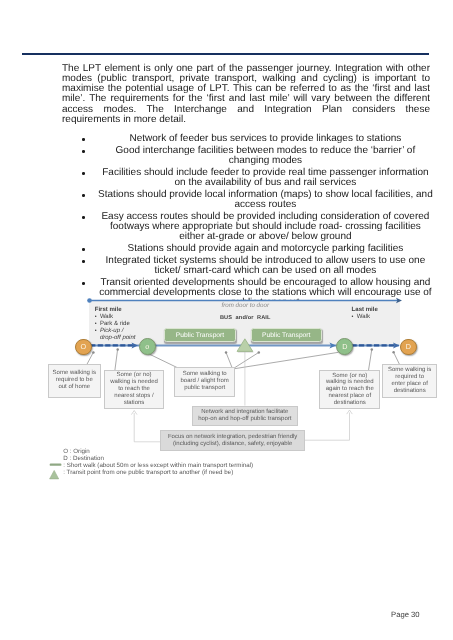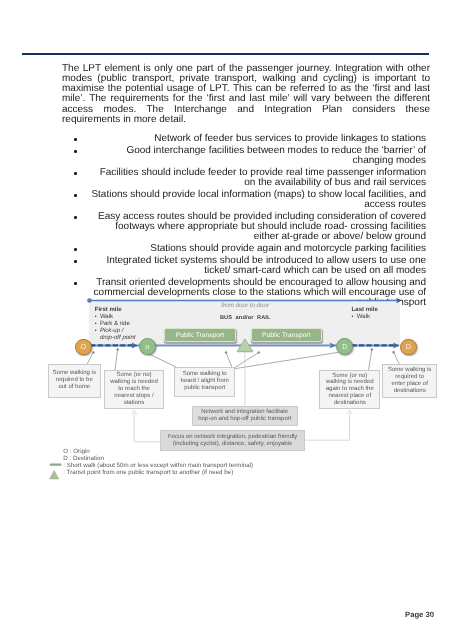--- a/index.html
+++ b/index.html
@@ -2,24 +2,24 @@
 <html><head>
 <meta charset="utf-8">
 <style>
   html,body{margin:0;padding:0;}
   body{width:453px;height:640px;background:#fff;font-family:"Liberation Sans",sans-serif;overflow:hidden;
        -webkit-font-smoothing:antialiased;text-rendering:geometricPrecision;}
   .page{position:relative;width:453px;height:640px;}
   .hrule{position:absolute;left:21.6px;top:53.1px;width:407.4px;height:2.3px;background:#16305f;}
   .body-text{position:absolute;left:62px;top:64.2px;width:368px;font-size:10px;line-height:10.1px;color:#1a1a1a;text-align:justify;}
   .para{margin:0 0 9px 0;}
-  ul.bullets{margin:0;padding:0;list-style:none;text-align:right;width:364px;}
+  ul.bullets{margin:8px;padding:0;list-style:none;text-align:center;width:364px;}
   ul.bullets li{position:relative;padding-left:26.8px;margin-bottom:1.85px;}
   ul.bullets li:before{content:"";position:absolute;left:12.3px;top:4.3px;width:2.7px;height:2.7px;border-radius:50%;background:#1a1a1a;}
-  .pagenum{position:absolute;left:405px;top:609.5px;font-size:7.7px;color:#3a3a3a;font-weight:bold;}
+  .pagenum{position:absolute;left:391px;top:609.5px;font-size:7.7px;color:#3a3a3a;}
   .diagram{position:absolute;left:0;top:0;width:453px;height:640px;}
   .dg-text{position:absolute;font-size:6.05px;color:#404040;line-height:7.05px;white-space:pre;}
   .dg-bold{font-weight:bold;}
   .dg-ital{font-style:italic;}
   .callout{position:absolute;background:#f4f4f4;border:0.5px solid #c9c9c9;box-sizing:border-box;
            display:flex;align-items:center;justify-content:center;text-align:center;
            font-size:6.0px;line-height:6.9px;color:#595959;white-space:pre;}
   .greenbox{position:absolute;background:#96b687;border:0.7px solid #dbe5d2;border-radius:2.5px;box-sizing:border-box;
             display:flex;align-items:center;justify-content:center;color:#fff;font-size:6.7px;
             box-shadow:0.9px 1.1px 1.1px rgba(0,0,0,0.32);}

